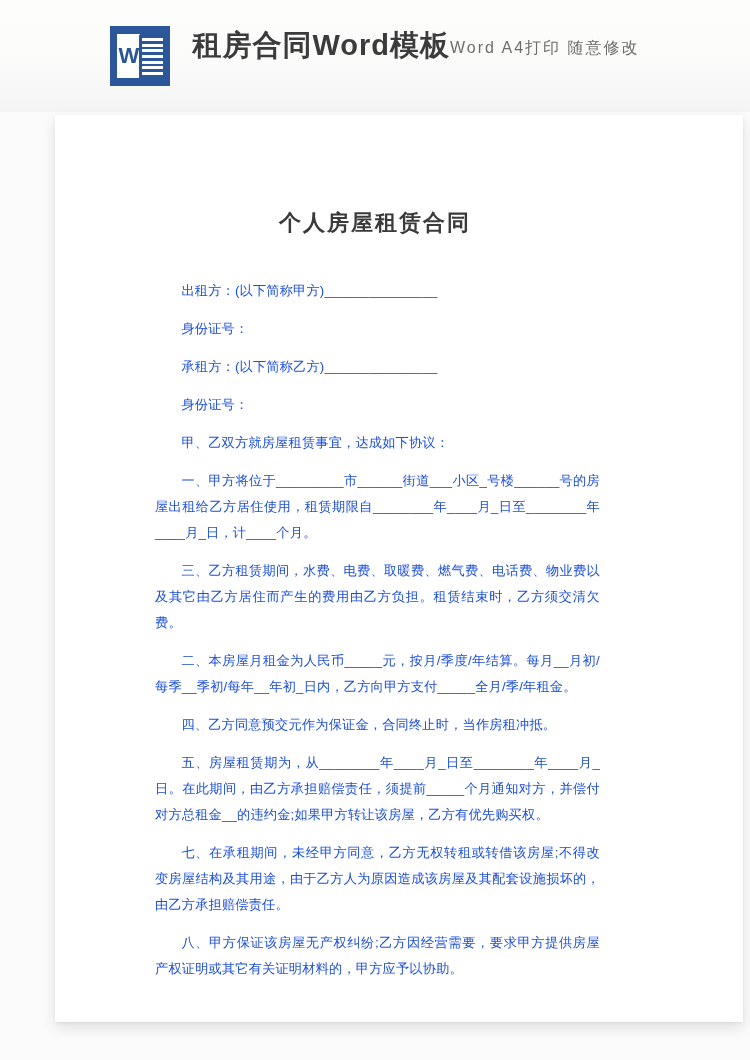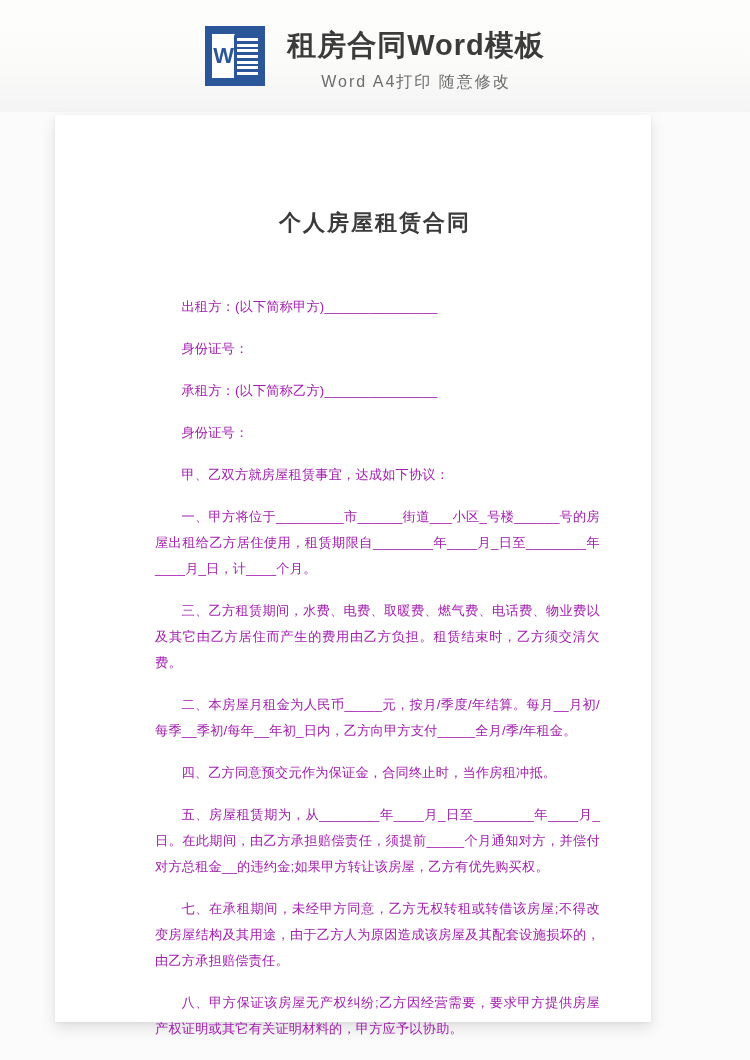--- a/index.html
+++ b/index.html
@@ -87,21 +87,21 @@
   }
   .word-icon .lines i {
     display: block;
     height: 3px;
     background: #ffffff;
     width: 100%;
   }
 
   .banner-text {
     display: flex;
-    flex-direction: column;
+    flex-direction: row;
     align-items: center;
     text-align: right;
   }
   .banner-title {
     font-size: 29px;
     font-weight: bold;
     color: #3b3b3b;
     letter-spacing: 1px;
     line-height: 42px;
     white-space: nowrap;
@@ -112,21 +112,21 @@
     color: #6d6d6d;
     letter-spacing: 2px;
     white-space: nowrap;
   }
 
   
   .paper {
     position: absolute;
     left: 55px;
     top: 115px;
-    width: 596px;
+    width: 688px;
     height: 907px;
     background: #ffffff;
     box-shadow: 0 6px 14px rgba(0,0,0,0.11), 0 1px 3px rgba(0,0,0,0.06);
   }
 
   .doc-title {
     margin: 0;
     padding: 0;
     position: absolute;
     left: 0;
@@ -140,24 +140,24 @@
   }
 
   .doc-body {
     position: absolute;
     left: 100px;
     top: 163px;
     width: 445px;
   }
 
   .p {
-    margin: 16px 0 12px 0;
+    margin: 0 0 12px 0;
     font-size: 13.2px;
     line-height: 26px;
-    color: #a21caf;
+    color: #1d4ed8;
     text-align: justify;
     text-justify: inter-ideograph;
     letter-spacing: 0.2px;
     word-break: break-all;
   }
   .p.indent {
     text-indent: 2em;
   }
 </style>
 </head>

